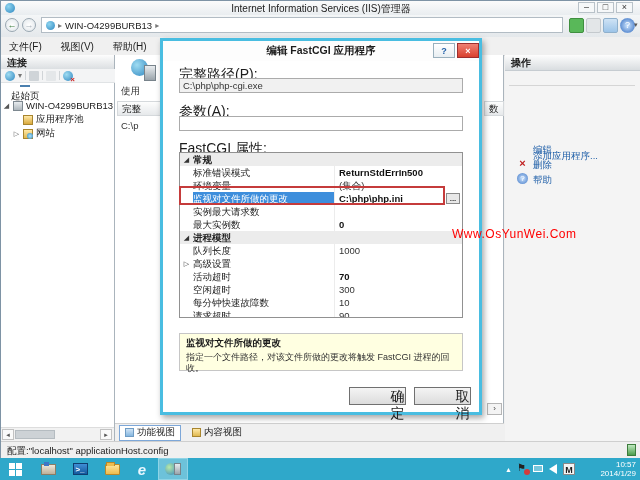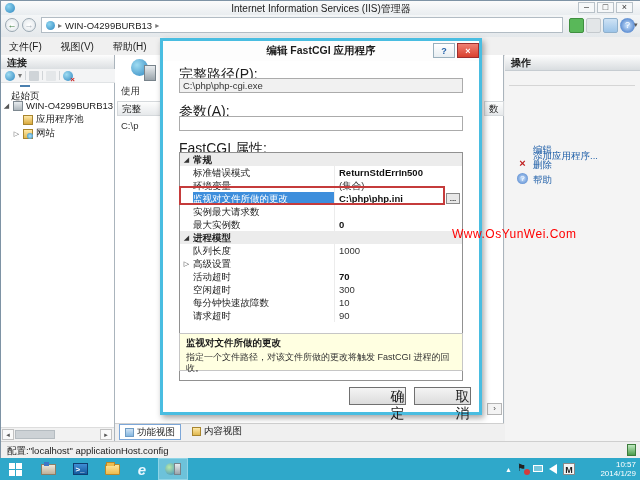--- a/index.html
+++ b/index.html
@@ -57,21 +57,21 @@
   #side-thumb{position:absolute;left:14px;top:2px;width:40px;height:9px;background:#cdd2d6;border:1px solid #b5bcc1;box-sizing:border-box;}
   
   #content{left:114px;top:54px;width:389px;height:386px;background:#fff;border-right:1px solid #aab4bc;box-sizing:border-box;}
   #feat-ico{left:130px;top:56px;width:26px;height:24px;}
   #feat-ico .globe{position:absolute;left:0;top:2px;width:17px;height:17px;border-radius:50%;background:radial-gradient(circle at 35% 35%,#9fdcf2,#2e86c0);}
   #feat-ico .srv{position:absolute;left:13px;top:8px;width:10px;height:14px;background:linear-gradient(#e8ecef,#9aa4ab);border:1px solid #78838b;}
   .frag{position:absolute;font-size:9.5px;color:#333;white-space:nowrap;overflow:hidden;}
   .col-head{position:absolute;top:100px;height:15px;background:linear-gradient(#fdfdfd,#e6e9eb);border:1px solid #d5d9dc;box-sizing:border-box;
             font-size:9.5px;color:#222;padding:1px 0 0 4px;}
   #scroll-right-btn{left:486px;top:402px;width:15px;height:12px;border:1px solid #b5b5b5;background:#f4f4f4;font-size:8px;line-height:10px;text-align:center;color:#444;box-sizing:border-box;}
-  #tabs{left:114px;top:422px;width:389px;height:18px;background:#f0f0f0;border-top:1px solid #d0d0d0;box-sizing:border-box;display:flex;padding-left:4px;gap:6px;}
+  #tabs{left:114px;top:422px;width:389px;height:18px;background:#f0f0f0;border-top:1px solid #d0d0d0;box-sizing:border-box;display:flex;align-items:center;padding-left:4px;gap:6px;}
   .tab{display:flex;align-items:center;gap:3px;height:14px;padding:0 5px;font-size:9.5px;color:#1c1c1c;}
   .tab.sel{background:#fff;border:1px solid #7da7d8;}
   .tab-ico{width:9px;height:9px;display:inline-block;}
   .tab-ico.feat{background:linear-gradient(#cfe3f5,#86b7e0);border:1px solid #6f9cc4;box-sizing:border-box;}
   .tab-ico.cont{background:linear-gradient(#ffe9a8,#e0b84f);border:1px solid #a8852f;box-sizing:border-box;}
   
   #actions{left:504px;top:54px;width:135px;height:386px;background:#f4f4f4;}
   .act-link{position:absolute;left:28px;font-size:9.5px;color:#1f5fa8;white-space:nowrap;}
   #act-sep{left:508px;top:84px;width:126px;height:1px;background:#d5d5d5;}
   .act-ico{position:absolute;left:12px;width:11px;height:11px;text-align:center;}
@@ -107,21 +107,21 @@
   
   #dialog{left:160px;top:38px;width:322px;height:377px;background:#fff;border:3px solid #49bde1;box-sizing:border-box;z-index:10;box-shadow:2px 3px 6px rgba(0,0,0,.35);}
   #dlg-title{position:absolute;left:0;top:0;width:100%;height:20px;background:#fdfdfd;text-align:center;font-size:10.5px;font-weight:bold;color:#1c1c1c;padding-top:3px;box-sizing:border-box;}
   .dlg-btn{position:absolute;top:2px;width:22px;height:15px;text-align:center;line-height:14px;font-size:9px;box-sizing:border-box;}
   #dlg-help{left:270px;border:1px solid #9ab0bd;background:linear-gradient(#fff,#e8eef2);color:#1f5fa8;font-weight:bold;}
   #dlg-close{left:294px;border:1px solid #9c2f2f;background:linear-gradient(#ef8173,#d9402e);color:#fff;font-weight:bold;}
   .dlg-label{position:absolute;left:16px;font-size:14px;color:#1c1c1c;}
   .dlg-input{position:absolute;left:16px;width:284px;height:15px;border:1px solid #ababab;box-sizing:border-box;font-size:9.5px;padding:1px 3px;color:#333;}
   #inp-path{top:37px;background:#f1f1f1;}
   #inp-args{top:75px;background:#fff;}
-  #grid{position:absolute;left:16px;top:111px;width:284px;height:229px;border:1px solid #919191;background:#fff;box-sizing:border-box;overflow:hidden;}
+  #grid{position:absolute;left:16px;top:111px;width:284px;height:166px;border:1px solid #919191;background:#fff;box-sizing:border-box;overflow:hidden;}
   .prow{display:flex;height:13px;line-height:13px;font-size:9.5px;}
   .prow .exp{width:13px;text-align:center;font-size:7px;color:#333;flex:0 0 13px;}
   .prow .pname{flex:0 0 141px;padding-left:0;border-right:1px solid #ececec;color:#222;white-space:nowrap;overflow:hidden;}
   .prow .pval{flex:1;padding-left:4px;color:#333;white-space:nowrap;overflow:hidden;position:relative;}
   .prow.cat{background:#ececec;font-weight:bold;}
   .prow.cat .pname{border-right:none;}
   .pval.bold{font-weight:bold;color:#111;}
   .pname.sel{background:#3d8edc;color:#fff;}
   #browse-btn{position:absolute;right:2px;top:1px;width:14px;height:11px;border:1px solid #8a8a8a;background:#e8e8e8;font-size:8px;line-height:9px;text-align:center;box-sizing:border-box;color:#333;}
   #dlg-desc{position:absolute;left:16px;top:292px;width:284px;height:38px;background:#ffffe1;border:1px solid #c6c6c6;box-sizing:border-box;padding:3px 6px;}

